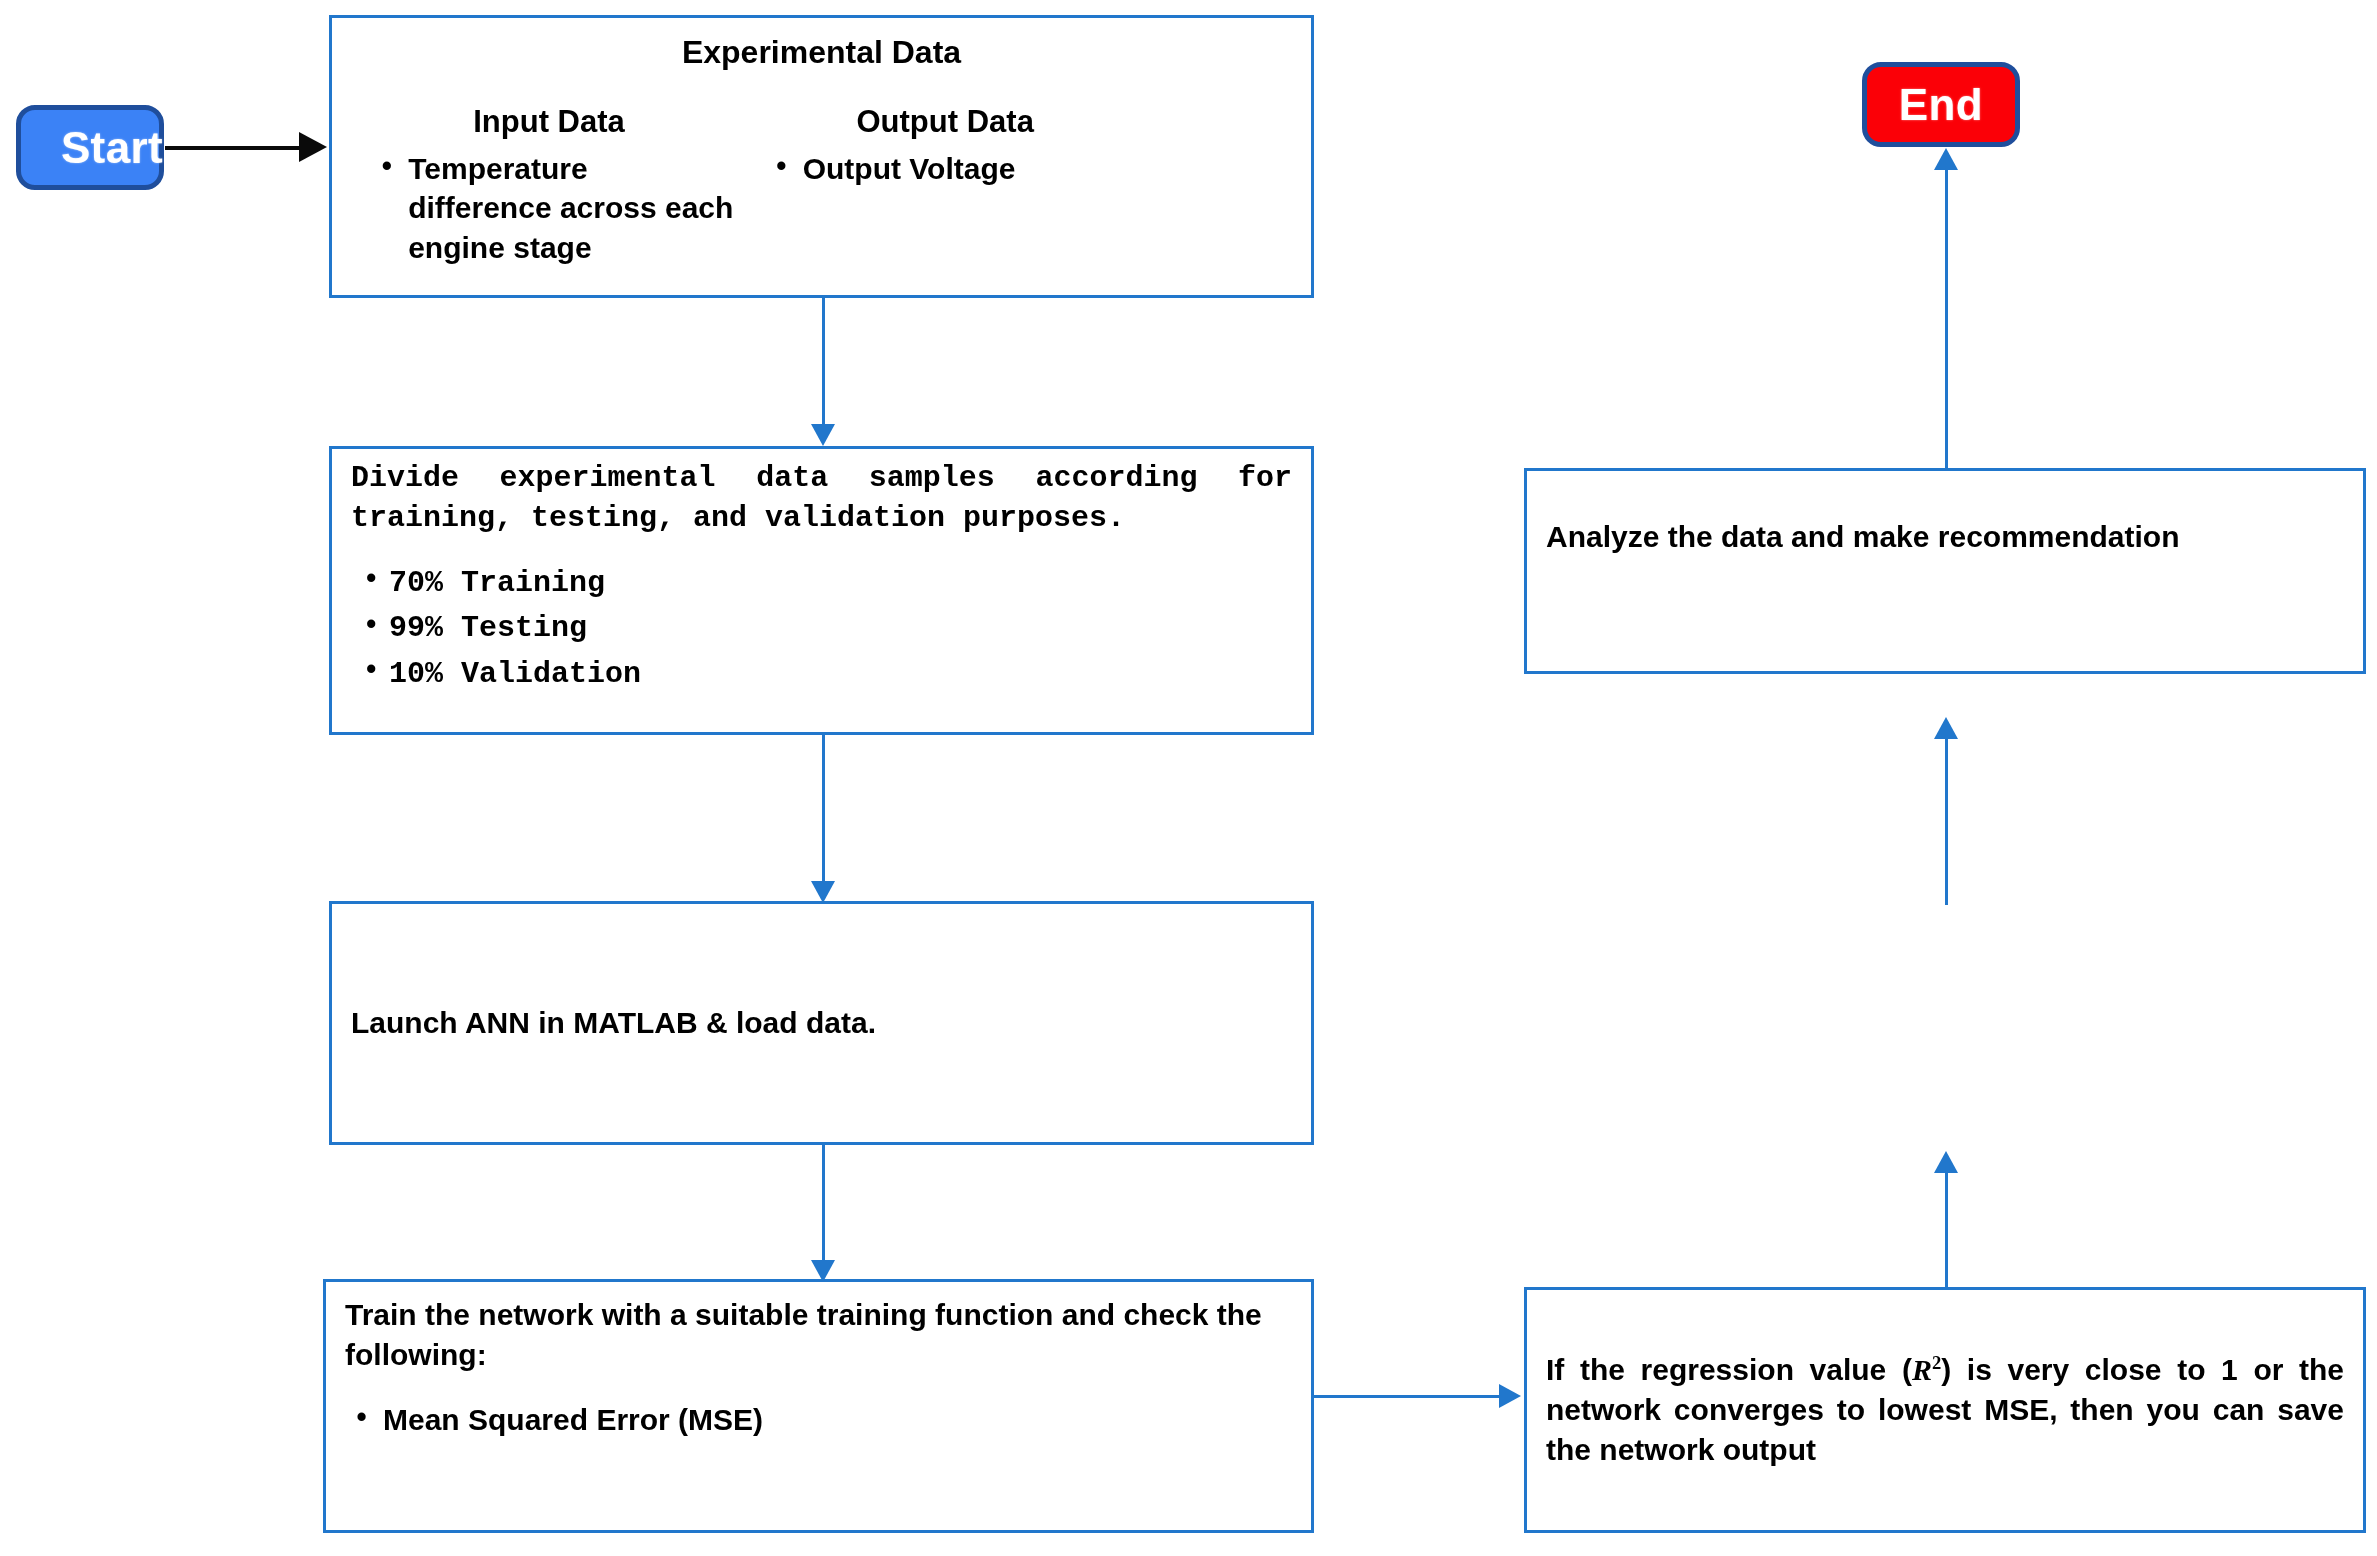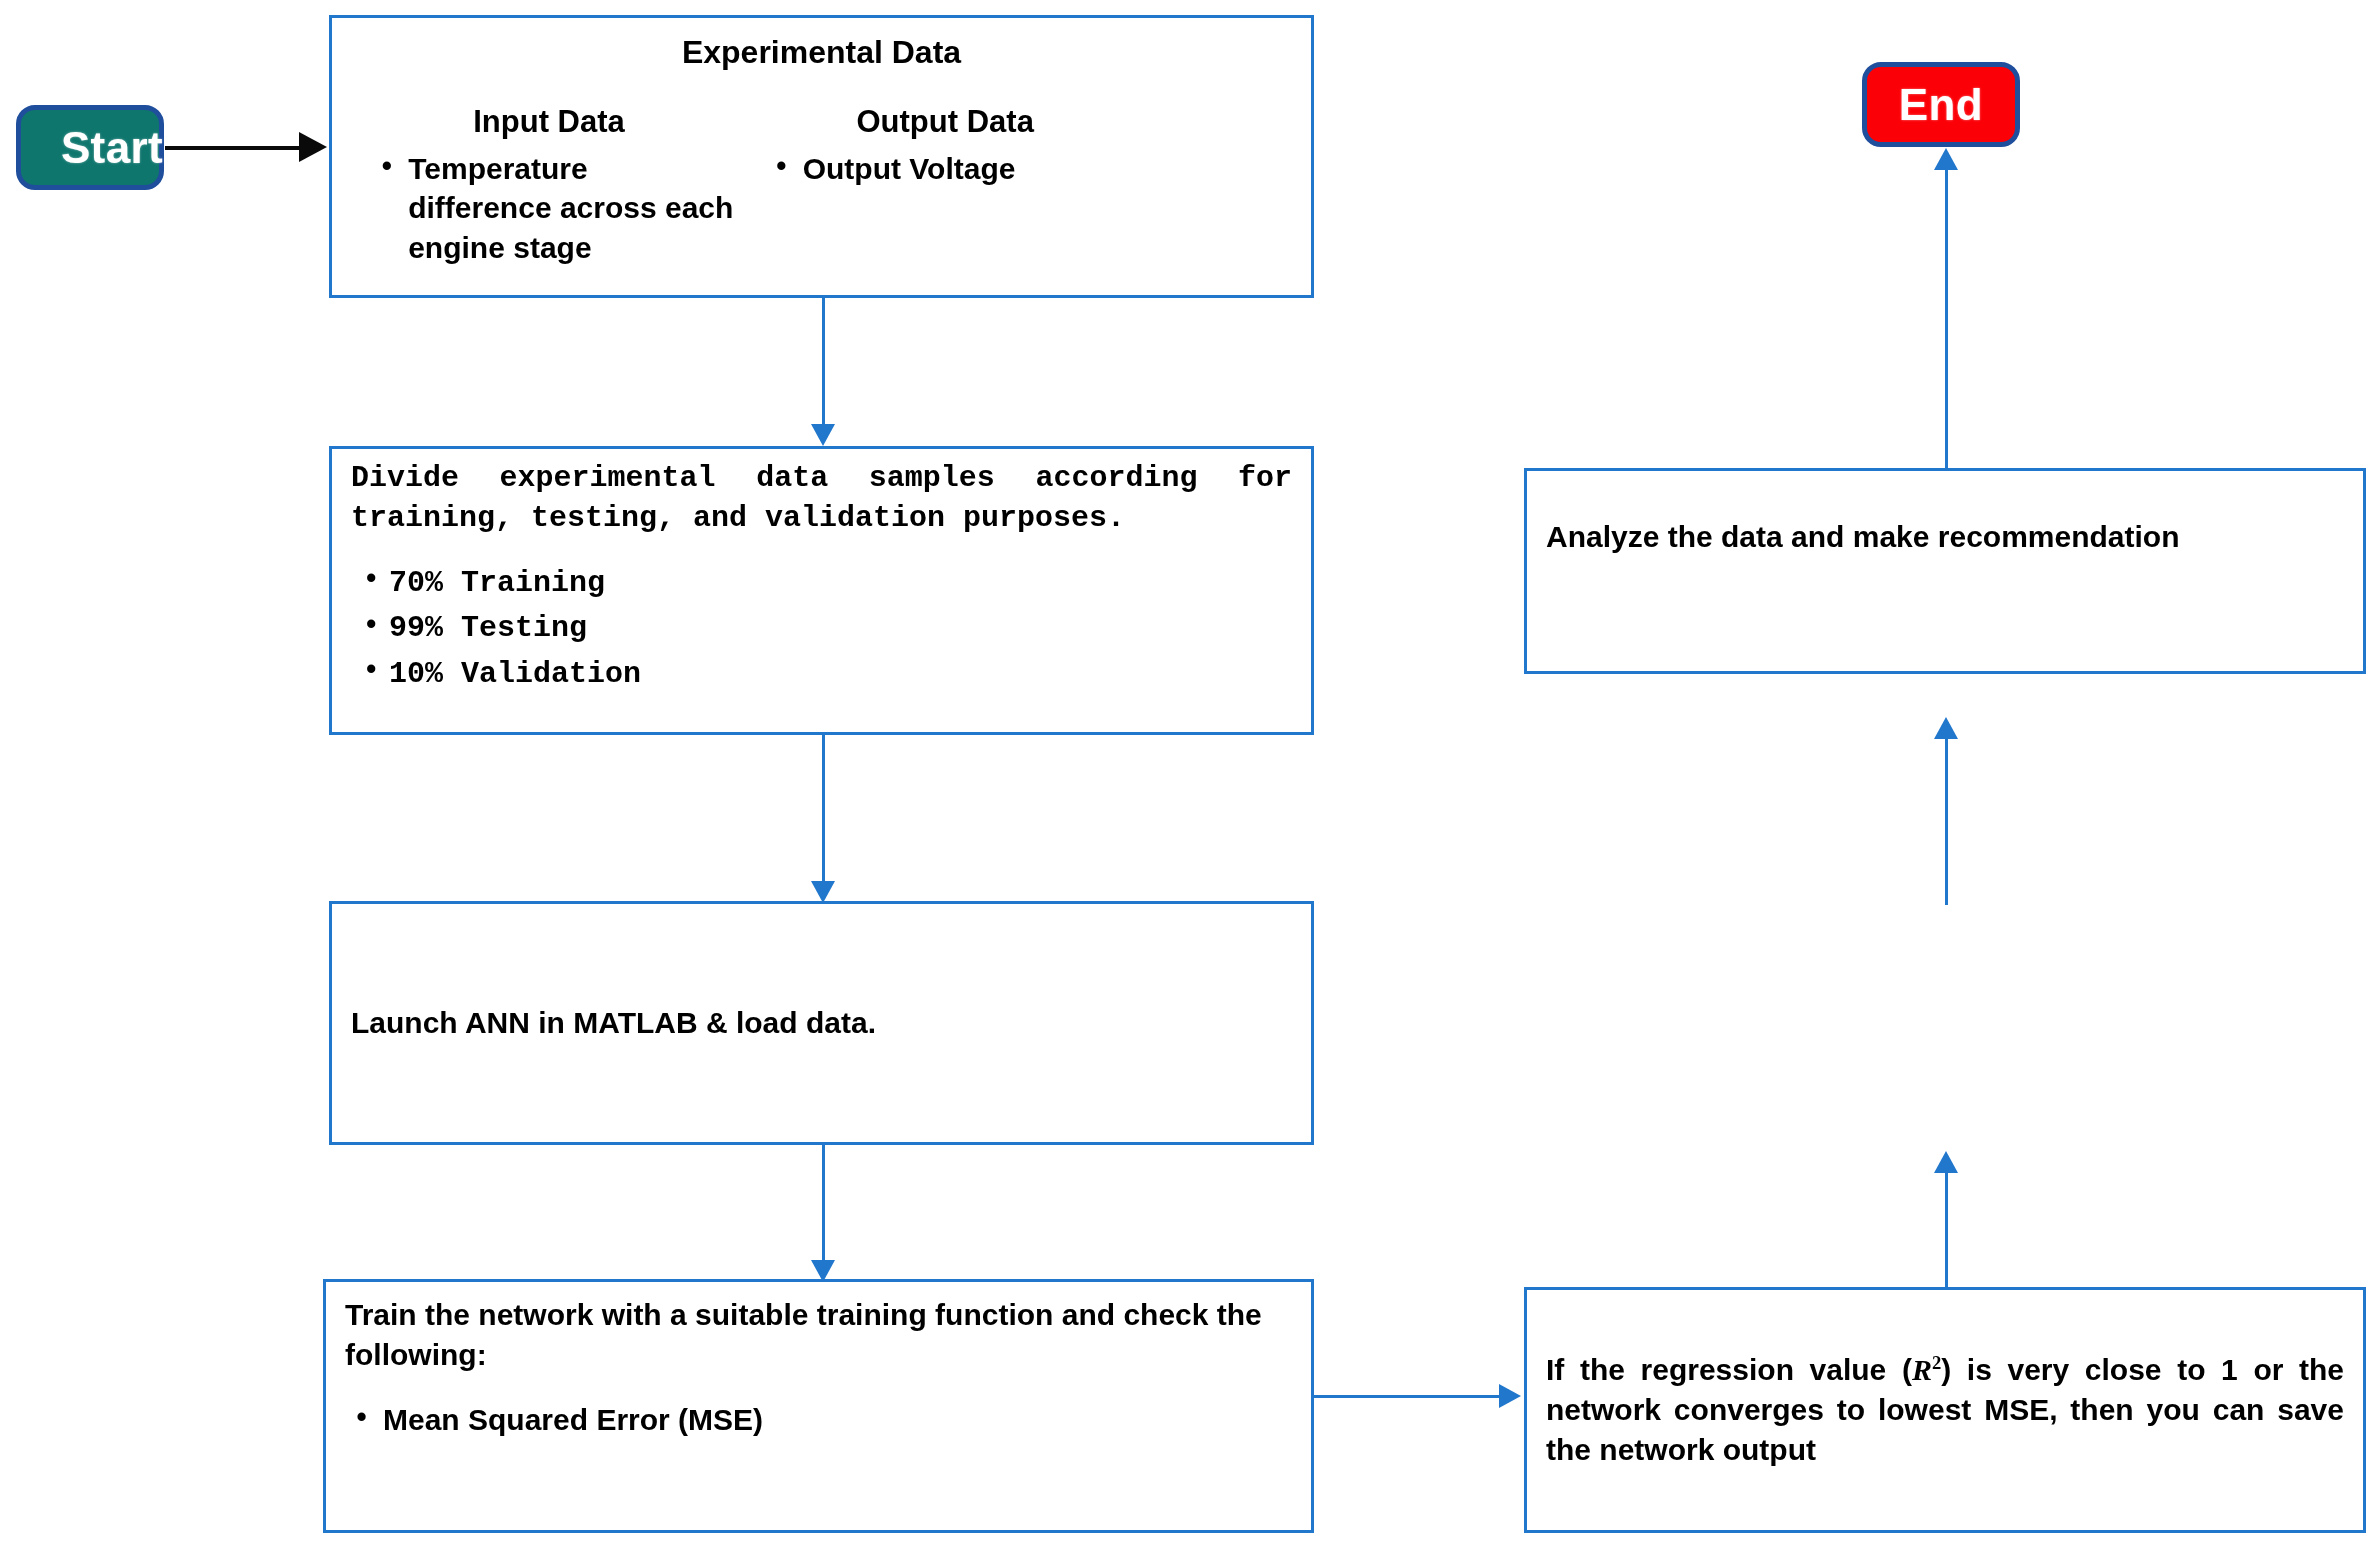--- a/index.html
+++ b/index.html
@@ -30,21 +30,21 @@
     box-sizing: border-box;
     color: #ffffff;
     font-weight: bold;
     font-size: 44px;
     letter-spacing: 0.4px;
     text-shadow: 0 0 2.2px rgba(255,255,255,0.55);
   }
   #start-node {
     left: 16px;  top: 105px;
     width: 148px; height: 85px;
-    background: #0f766e;
+    background: #3b82f6;
     padding-left: 44px;
   }
   #end-node {
     left: 1862px; top: 62px;
     width: 158px; height: 85px;
     background: #FB0007;
   }
 
   
   .process-box {

